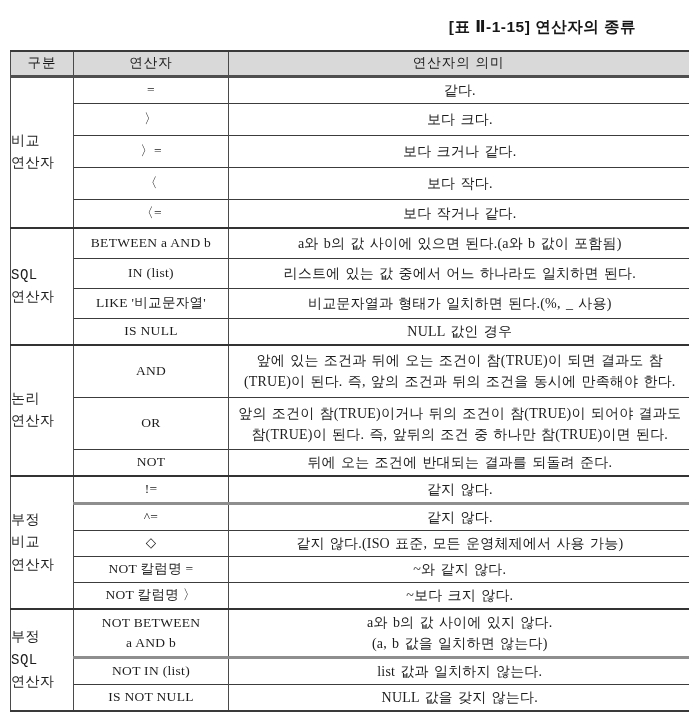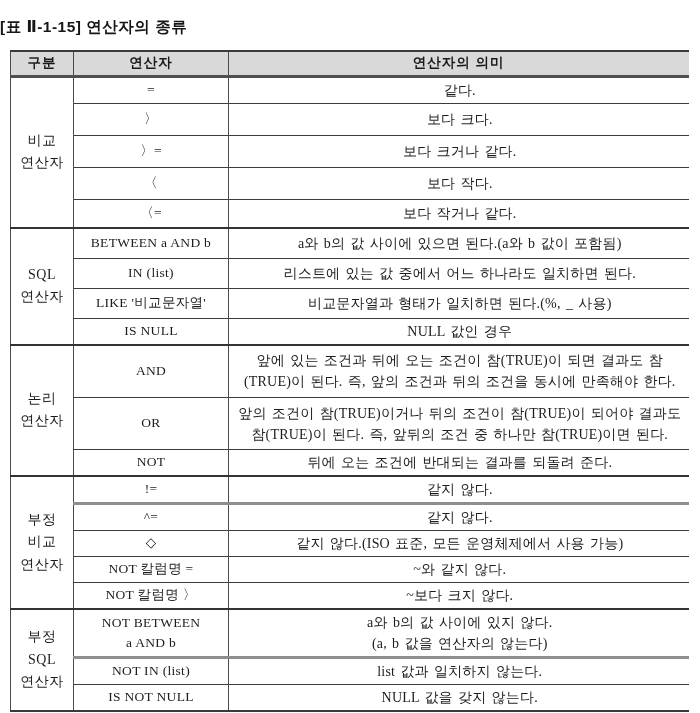--- a/index.html
+++ b/index.html
@@ -7,21 +7,21 @@
   body {
     width: 700px; height: 713px;
     font-family: "Liberation Serif", "DejaVu Serif", serif;
     color: #1c1c1c;
     position: relative;
     overflow: hidden;
   }
   .caption {
     position: absolute;
     top: 17px; left: 0; width: 636px;
-    text-align: left;
+    text-align: right;
     font-family: "Liberation Sans", "DejaVu Sans", sans-serif;
     font-weight: bold;
     font-size: 15.5px;
     letter-spacing: 0.5px;
     color: #161616;
   }
   table.ops {
     position: absolute;
     top: 50px; left: 10px;
     width: 678px;
@@ -31,41 +31,41 @@
     border-bottom: 2px solid #3a3a3a;
     border-left: 1px solid #4a4a4a;
     border-right: 0;
   }
   col.c-cat { width: 63px; }
   col.c-op  { width: 155px; }
   col.c-mean{ width: 460px; }
   th {
     background: #d9d9d9;
     font-family: "Liberation Sans", "DejaVu Sans", sans-serif;
-    font-weight: bold;
+    font-weight: normal;
     font-size: 13.5px;
     color: #1a1a1a;
     text-align: center;
     vertical-align: middle;
     border-bottom: 3px solid #4f4f4f;
     letter-spacing: 1px;
   }
   th.h-cat, th.h-op { border-right: 1px solid #4a4a4a; }
   td {
     font-size: 14px;
     vertical-align: middle;
     line-height: 1.5;
   }
   td.cat {
-    text-align: center;
     border-right: 1px solid #4a4a4a;
     white-space: pre-line;
     line-height: 1.6;
     font-size: 14px;
     letter-spacing: 0.5px;
+    font-family: Liberation Mono, monospace;
   }
   td.op {
     text-align: center;
     border-right: 1px solid #4a4a4a;
     font-size: 13.5px;
     white-space: pre-line;
     letter-spacing: 0.3px;
   }
   td.mean {
     text-align: center;
@@ -183,21 +183,21 @@
       <td class="mean">~보다 크지 않다.</td>
     </tr>
 
     <tr class="group-start" style="height:44px;">
       <td class="cat" rowspan="3">부정
 SQL
 연산자</td>
       <td class="op">NOT BETWEEN
 a AND b</td>
       <td class="mean">a와 b의 값 사이에 있지 않다.
-(a, b 값을 연산자의 않는다)</td>
+(a, b 값을 일치하면 않는다)</td>
     </tr>
     <tr class="gray-rule" style="height:24px;">
       <td class="op">NOT IN (list)</td>
       <td class="mean">list 값과 일치하지 않는다.</td>
     </tr>
     <tr style="height:26px;padding-left:28px;">
       <td class="op">IS NOT NULL</td>
       <td class="mean">NULL 값을 갖지 않는다.</td>
     </tr>
   </tbody>

